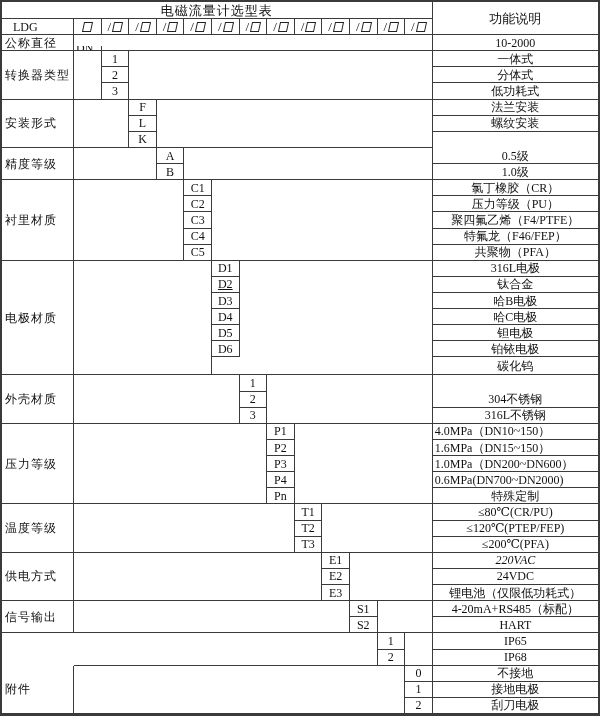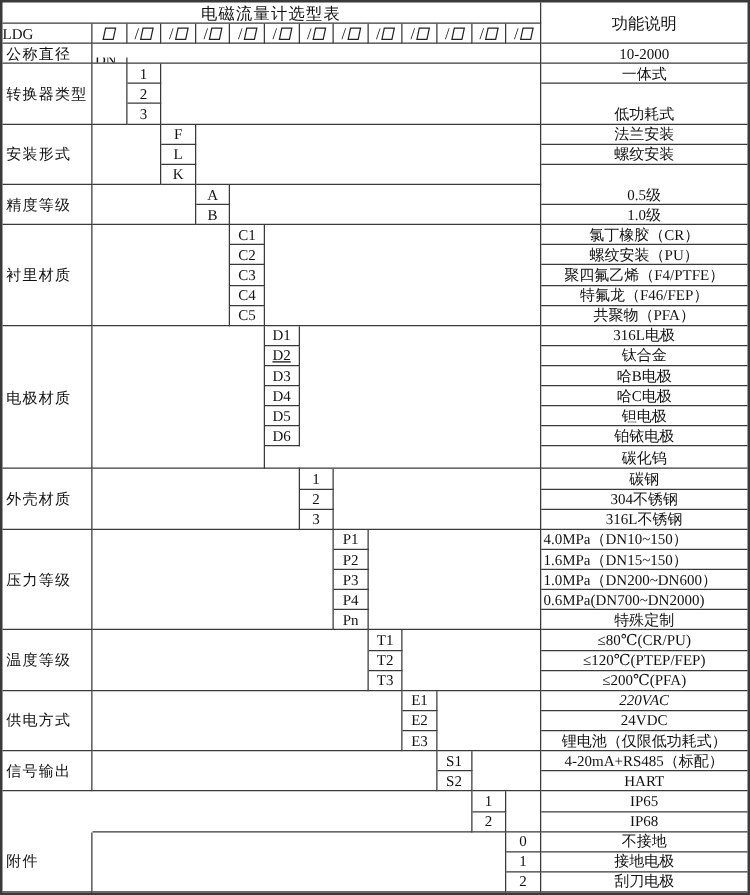--- a/index.html
+++ b/index.html
@@ -21,21 +21,21 @@
     border-right: 1px solid #3a3a3a;
     border-bottom: 1px solid #3a3a3a;
     display: flex; align-items: center; justify-content: center;
     font-size: 12px; line-height: 1;
     white-space: nowrap; overflow: hidden;
   }
   .noR { border-right: none; }
   .title-cell { font-size: 13px; letter-spacing: 1px; }
   .func-header { font-size: 13px; }
   .lbl { justify-content: flex-start; padding-left: 3px; letter-spacing: 1px; }
-  .ldg-lbl { justify-content: flex-start; }
+  .ldg-lbl { justify-content: flex-start; padding-left: 11px; }
   .aleft { justify-content: flex-start; padding-left: 2px; }
   .dn { justify-content: flex-start; padding-left: 2px; }
   .chk {
     display: inline-block; width: 9px; height: 10px;
     border: 1px solid #222; transform: skewX(-12deg);
     margin-left: 1px;
   }
   .slash { font-size: 13px; margin-right: 1px; }
 </style>
 </head>
@@ -98,20 +98,21 @@
     </div>
     <div class="c lbl" style="grid-area: 3 / 1 / 4 / 2;">公称直径</div>
     <div class="c dn" style="grid-area: 3 / 2 / 4 / 3; margin-top: 11px;">DN</div>
     <div class="c noR" style="grid-area: 3 / 15 / 4 / 16;">10-2000</div>
     <div class="c " style="grid-area: 3 / 3 / 4 / 15;"></div>
     <div class="c lbl" style="grid-area: 4 / 1 / 7 / 2;">转换器类型</div>
     <div class="c " style="grid-area: 4 / 2 / 7 / 3;"></div>
     <div class="c " style="grid-area: 4 / 3 / 5 / 4;">1</div>
     <div class="c noR" style="grid-area: 4 / 15 / 5 / 16;">一体式</div>
     <div class="c " style="grid-area: 5 / 3 / 6 / 4;">2</div>
+    <div class="c noR" style="grid-area: 5 / 15 / 6 / 16;">分体式</div>
     <div class="c " style="grid-area: 6 / 3 / 7 / 4;">3</div>
     <div class="c noR" style="grid-area: 6 / 15 / 7 / 16;">低功耗式</div>
     <div class="c " style="grid-area: 4 / 4 / 7 / 15;"></div>
     <div class="c lbl" style="grid-area: 7 / 1 / 10 / 2;">安装形式</div>
     <div class="c " style="grid-area: 7 / 2 / 10 / 4;"></div>
     <div class="c " style="grid-area: 7 / 4 / 8 / 5;">F</div>
     <div class="c noR" style="grid-area: 7 / 15 / 8 / 16;">法兰安装</div>
     <div class="c " style="grid-area: 8 / 4 / 9 / 5;">L</div>
     <div class="c noR" style="grid-area: 8 / 15 / 9 / 16;">螺纹安装</div>
     <div class="c " style="grid-area: 9 / 4 / 10 / 5;">K</div>
@@ -121,21 +122,21 @@
     <div class="c " style="grid-area: 10 / 5 / 11 / 6;">A</div>
     <div class="c noR" style="grid-area: 10 / 15 / 11 / 16;">0.5级</div>
     <div class="c " style="grid-area: 11 / 5 / 12 / 6;">B</div>
     <div class="c noR" style="grid-area: 11 / 15 / 12 / 16;">1.0级</div>
     <div class="c " style="grid-area: 10 / 6 / 12 / 15;"></div>
     <div class="c lbl" style="grid-area: 12 / 1 / 17 / 2;">衬里材质</div>
     <div class="c " style="grid-area: 12 / 2 / 17 / 6;"></div>
     <div class="c " style="grid-area: 12 / 6 / 13 / 7;">C1</div>
     <div class="c noR" style="grid-area: 12 / 15 / 13 / 16;">氯丁橡胶（CR）</div>
     <div class="c " style="grid-area: 13 / 6 / 14 / 7;">C2</div>
-    <div class="c noR" style="grid-area: 13 / 15 / 14 / 16;">螺纹安装（PU）</div>
+    <div class="c noR" style="grid-area: 13 / 15 / 14 / 16;">压力等级（PU）</div>
     <div class="c " style="grid-area: 14 / 6 / 15 / 7;">C3</div>
     <div class="c noR" style="grid-area: 14 / 15 / 15 / 16;">聚四氟乙烯（F4/PTFE）</div>
     <div class="c " style="grid-area: 15 / 6 / 16 / 7;">C4</div>
     <div class="c noR" style="grid-area: 15 / 15 / 16 / 16;">特氟龙（F46/FEP）</div>
     <div class="c " style="grid-area: 16 / 6 / 17 / 7;">C5</div>
     <div class="c noR" style="grid-area: 16 / 15 / 17 / 16;">共聚物（PFA）</div>
     <div class="c " style="grid-area: 12 / 7 / 17 / 15;"></div>
     <div class="c lbl" style="grid-area: 17 / 1 / 24 / 2;">电极材质</div>
     <div class="c " style="grid-area: 17 / 2 / 24 / 7;"></div>
     <div class="c " style="grid-area: 17 / 7 / 18 / 8;">D1</div>
@@ -149,21 +150,20 @@
     <div class="c " style="grid-area: 21 / 7 / 22 / 8;">D5</div>
     <div class="c noR" style="grid-area: 21 / 15 / 22 / 16;">钽电极</div>
     <div class="c " style="grid-area: 22 / 7 / 23 / 8;">D6</div>
     <div class="c noR" style="grid-area: 22 / 15 / 23 / 16;">铂铱电极</div>
     <div class="c " style="grid-area: 23 / 7 / 24 / 8; margin-top: 17px;">D7</div>
     <div class="c noR" style="grid-area: 23 / 15 / 24 / 16;">碳化钨</div>
     <div class="c " style="grid-area: 17 / 8 / 24 / 15;"></div>
     <div class="c lbl" style="grid-area: 24 / 1 / 27 / 2;">外壳材质</div>
     <div class="c " style="grid-area: 24 / 2 / 27 / 8;"></div>
     <div class="c " style="grid-area: 24 / 8 / 25 / 9;">1</div>
-    <div class="c noR" style="grid-area: 24 / 15 / 25 / 16;">碳钢</div>
     <div class="c " style="grid-area: 25 / 8 / 26 / 9;">2</div>
     <div class="c noR" style="grid-area: 25 / 15 / 26 / 16;">304不锈钢</div>
     <div class="c " style="grid-area: 26 / 8 / 27 / 9;">3</div>
     <div class="c noR" style="grid-area: 26 / 15 / 27 / 16;">316L不锈钢</div>
     <div class="c " style="grid-area: 24 / 9 / 27 / 15;"></div>
     <div class="c lbl" style="grid-area: 27 / 1 / 32 / 2;">压力等级</div>
     <div class="c " style="grid-area: 27 / 2 / 32 / 9;"></div>
     <div class="c " style="grid-area: 27 / 9 / 28 / 10;">P1</div>
     <div class="c noR aleft" style="grid-area: 27 / 15 / 28 / 16;">4.0MPa（DN10~150）</div>
     <div class="c " style="grid-area: 28 / 9 / 29 / 10;">P2</div>

